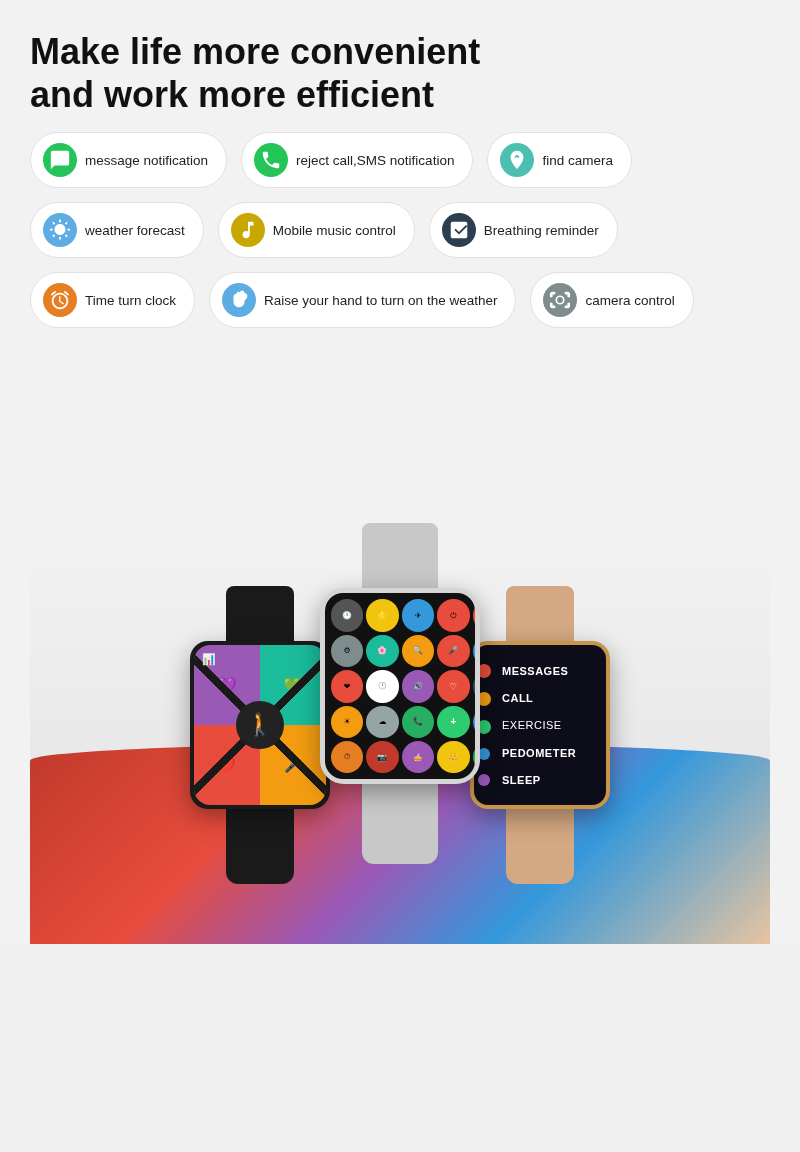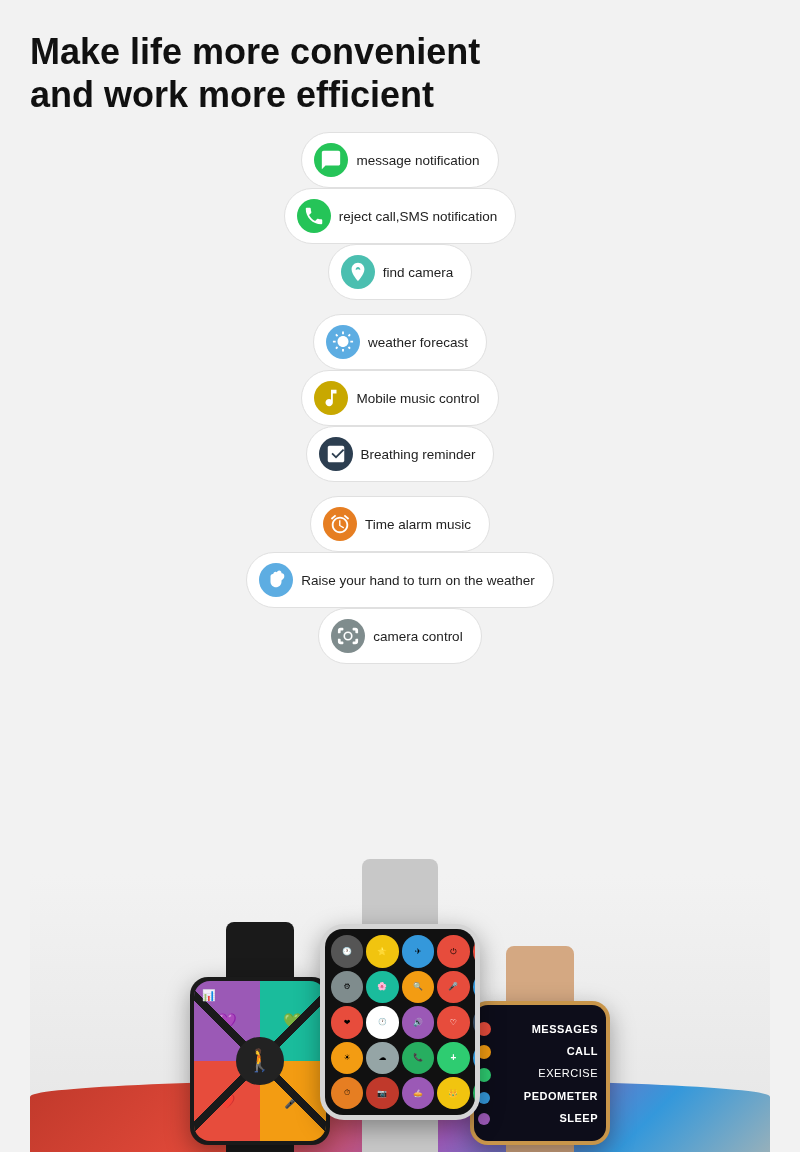--- a/index.html
+++ b/index.html
@@ -36,21 +36,22 @@
     
     .features-grid {
       display: flex;
       flex-direction: column;
       gap: 14px;
       margin-bottom: 36px;
     }
 
     .features-row {
       display: flex;
-      flex-direction: column;
+      flex-direction: row;
+      gap: 14px;
       align-items: center;
     }
 
     .feature-badge {
       display: flex;
       align-items: center;
       gap: 8px;
       background: #fff;
       border-radius: 30px;
       padding: 10px 18px 10px 12px;
@@ -312,21 +313,21 @@
       </div>
     </div>
 
     <div class="features-row">
       <div class="feature-badge">
         <div class="icon-circle" style="background:#e67e22;">
           <svg class="badge-svg" viewBox="0 0 24 24" fill="white">
               <path d="M22 5.72l-4.6-3.86-1.29 1.53 4.6 3.86L22 5.72zM7.88 3.39L6.6 1.86 2 5.71l1.29 1.53 4.59-3.85zM12.5 8H11v6l4.75 2.85.75-1.23-4-2.37V8zM12 4c-4.97 0-9 4.03-9 9s4.02 9 9 9c4.97 0 9-4.03 9-9s-4.03-9-9-9zm0 16c-3.87 0-7-3.13-7-7s3.13-7 7-7 7 3.13 7 7-3.13 7-7 7z"></path>
             </svg>
         </div>
-        <span class="feature-badge-label">Time alarm music</span>
+        <span class="feature-badge-label">Time turn clock</span>
       </div>
 
       <div class="feature-badge">
         <div class="icon-circle" style="background:#5dade2;">
           <svg class="badge-svg" viewBox="0 0 24 24" fill="white">
               <path d="M21 7c0-1.38-1.12-2.5-2.5-2.5-.17 0-.34.02-.5.05V4c0-1.38-1.12-2.5-2.5-2.5-1.23 0-2.25.89-2.46 2.06C12.76 3.23 12.14 3 11.5 3 10.12 3 9 4.12 9 5.5v.05C8.84 5.52 8.67 5.5 8.5 5.5 7.12 5.5 6 6.62 6 8v6c0 3.31 2.69 6 6 6s6-2.69 6-6v-1.5l2.22-2.22c.48-.48.78-1.13.78-1.78z"></path>
             </svg>
         </div>
         <span class="feature-badge-label">Raise your hand to turn on the weather</span>
       </div>
@@ -417,21 +418,21 @@
               <div style="background:#f1c40f; border-radius:50%; aspect-ratio:1; display:flex; align-items:center; justify-content:center; font-size:8px;">👑</div>
               <div style="background:#27ae60; border-radius:50%; aspect-ratio:1; display:flex; align-items:center; justify-content:center; font-size:8px;">✦</div>
             </div>
           </div>
         </div>
         <div style="background:#c8c8c8; width:76px; height:80px; border-radius:0 0 12px 12px;"></div>
       </div>
 
       <div class="watch watch-right">
         <div style="background:#d4a882; width:68px; height:55px; border-radius:8px 8px 0 0;"></div>
-        <div class="watch-body" style="position:relative; width:140px; height:144px; background:#c8954a; padding:4px; border-radius:18px;text-align:right;">
+        <div class="watch-body" style="position:relative; width:140px; height:168px; background:#c8954a; padding:4px; border-radius:18px;">
 
           <div class="watch-screen" style="background:#0d0d1a; border-radius:14px;">
             <div style="display:flex; flex-direction:row; height:100%; width:100%;">
 
               <div style="width:20px; display:flex; flex-direction:column; justify-content:space-around; padding:12px 0; align-items:center;">
                 <div style="width:14px; height:14px; border-radius:50%; background:#e74c3c;"></div>
                 <div style="width:14px; height:14px; border-radius:50%; background:#f39c12;"></div>
                 <div style="width:14px; height:14px; border-radius:50%; background:#2ecc71;"></div>
                 <div style="width:12px; height:12px; border-radius:50%; background:#3498db;"></div>
                 <div style="width:12px; height:12px; border-radius:50%; background:#9b59b6;"></div>

